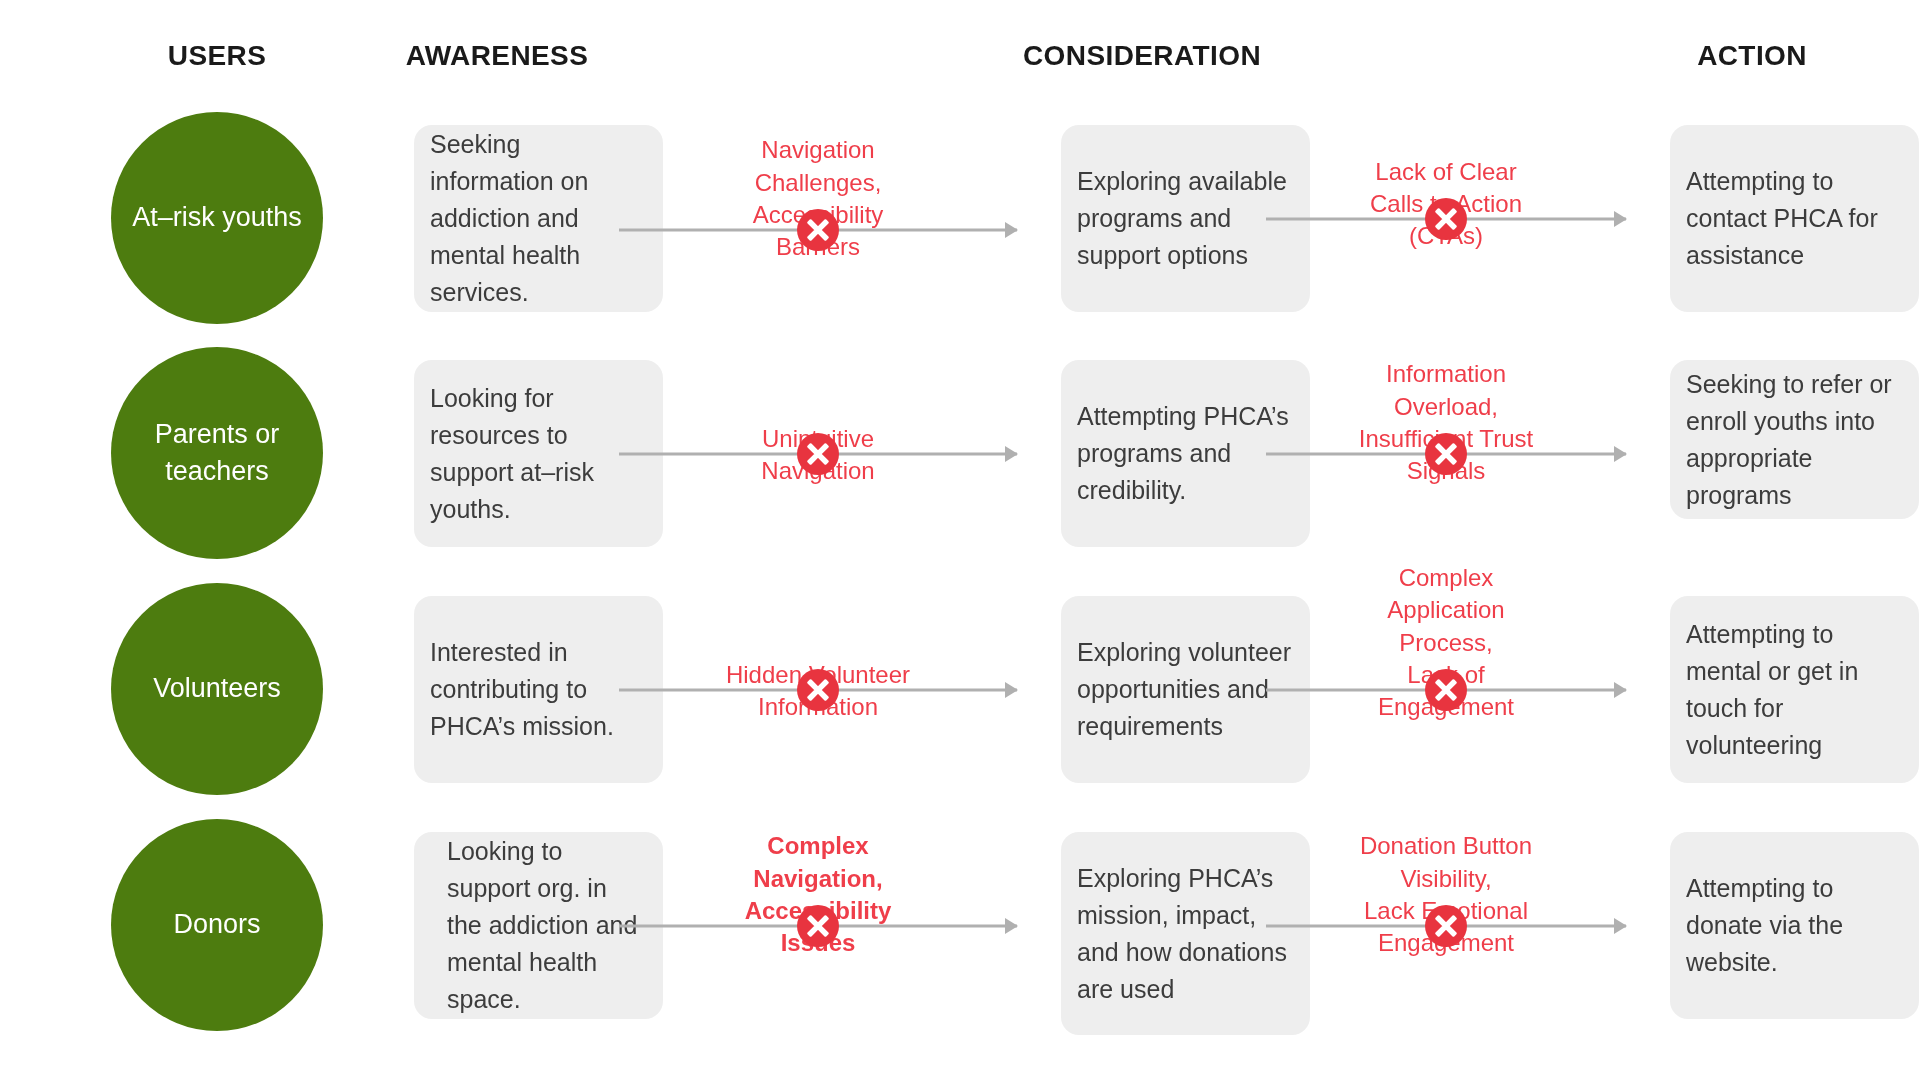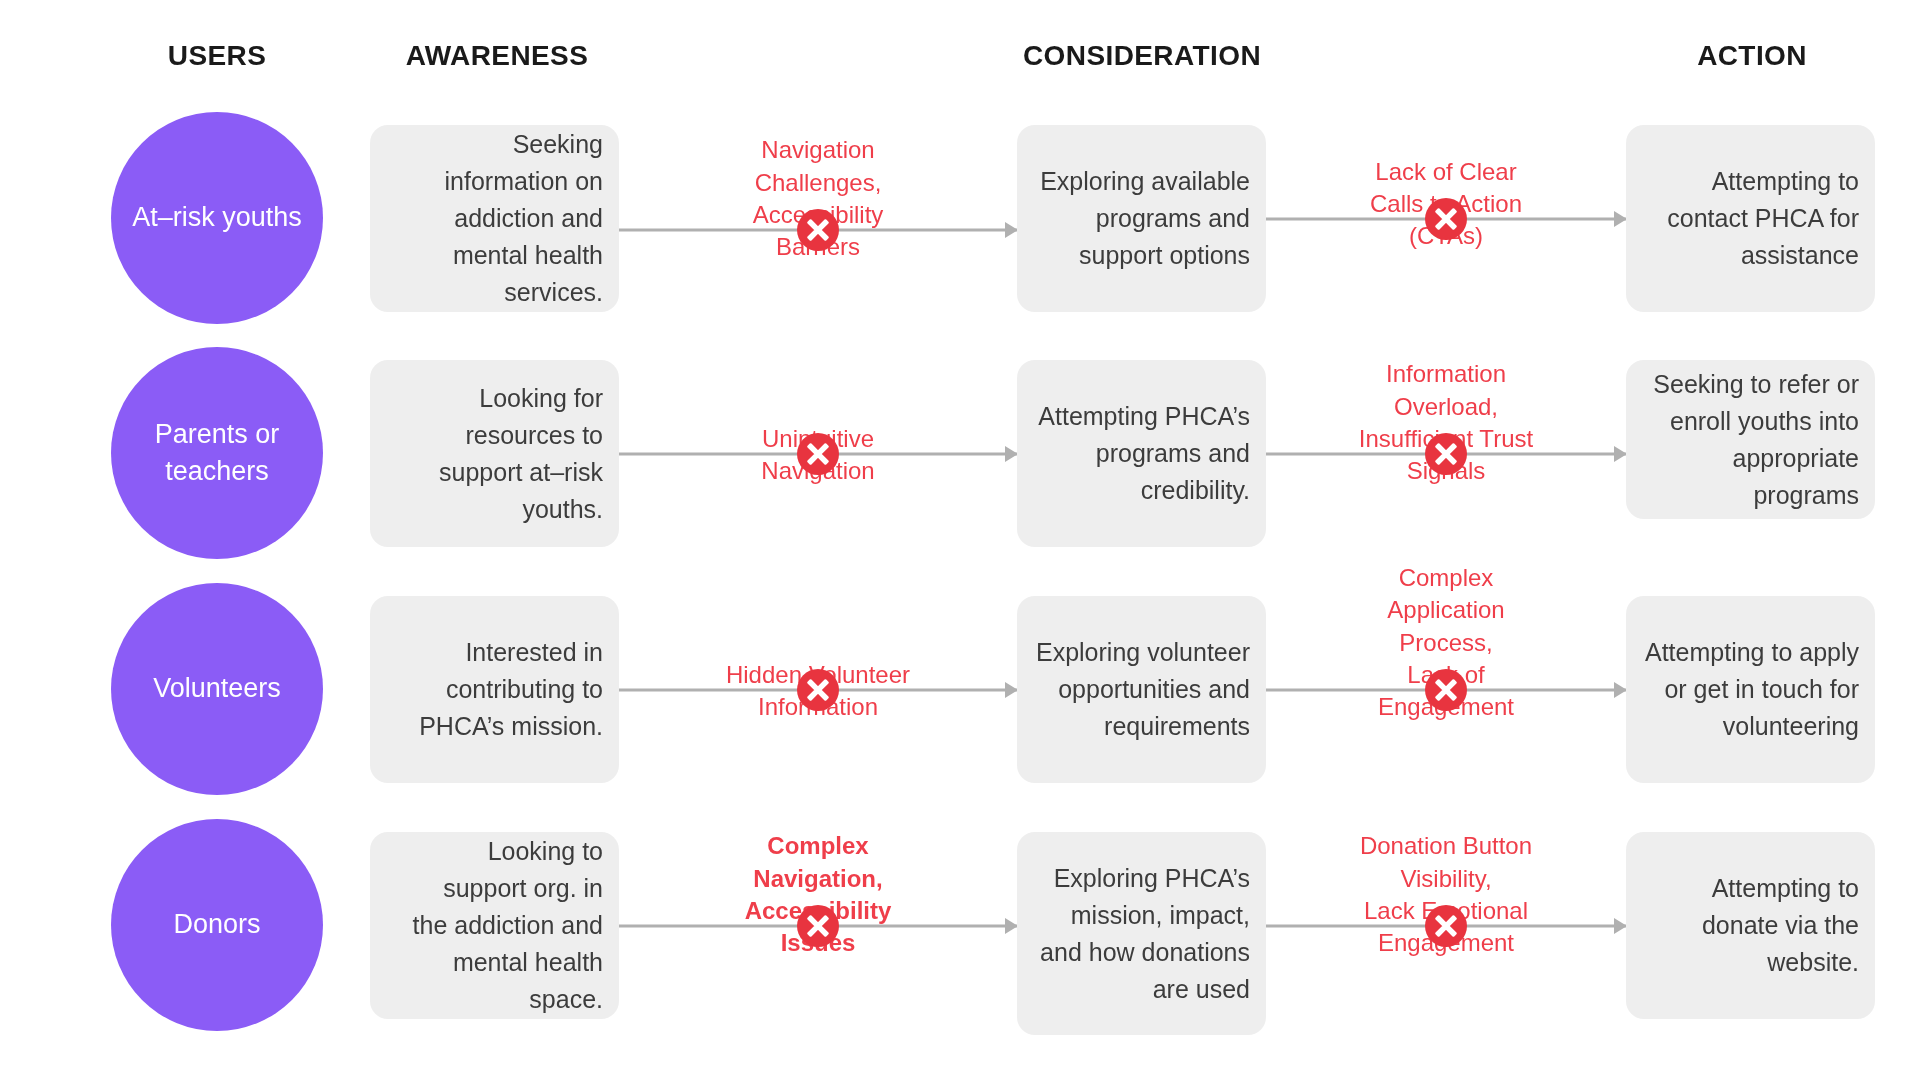--- a/index.html
+++ b/index.html
@@ -36,44 +36,45 @@
     left: 0;
     width: 1920px;
   }
 
   
   .persona {
     position: absolute;
     width: 212px;
     height: 212px;
     border-radius: 50%;
-    background: #8b5cf6;
+    background: #4d7c0f;
     display: flex;
     align-items: center;
     justify-content: center;
     text-align: center;
     color: #ffffff;
     font-size: 27px;
     line-height: 1.38;
     padding: 0 18px;
   }
 
   
   .card {
     position: absolute;
     background: #EEEEEE;
     border-radius: 18px;
     display: flex;
     align-items: center;
     justify-content: center;
-    text-align: right;
+    text-align: left;
     color: #3c3c3c;
     font-size: 25px;
     line-height: 1.48;
     padding: 14px 16px;
+    margin-left: 44px;
   }
 
   
   .connector {
     position: absolute;
   }
   .conn-line {
     position: absolute;
     left: 0;
     top: 50%;
@@ -220,21 +221,21 @@
       <div class="pain-label" style="white-space:pre-line;">Complex Application Process,
 Lack of Engagement</div>
       <div class="xicon">
         <svg viewBox="0 0 42 42">
             <circle cx="21" cy="21" r="21" fill="#E8343F"></circle>
             <path d="M13.6 11.4 L21 18.8 L28.4 11.4 L30.6 13.6 L23.2 21 L30.6 28.4 L28.4 30.6 L21 23.2 L13.6 30.6 L11.4 28.4 L18.8 21 L11.4 13.6 Z" fill="#ffffff" stroke="#ffffff" stroke-width="2.4" stroke-linejoin="round"></path>
           </svg>
       </div>
     </div>
 
-    <div class="card" style="left:1626px; top:596px; width:249px; height:187px;">Attempting to apply or get in touch for volunteering</div>
+    <div class="card" style="left:1626px; top:596px; width:249px; height:187px;">Attempting to mental or get in touch for volunteering</div>
   </div>
 
   <div class="row">
     <div class="persona" style="left:111px; top:819px;">Donors</div>
 
     <div class="card" style="left:370px; top:832px; width:249px; height:187px;padding-left:33px;">Looking to support org. in the addiction and mental health space.</div>
 
     <div class="connector" style="left:619px; top:867px; width:398px; height:118px;">
       <div class="conn-line"></div>
       <div class="conn-arrow"></div>

